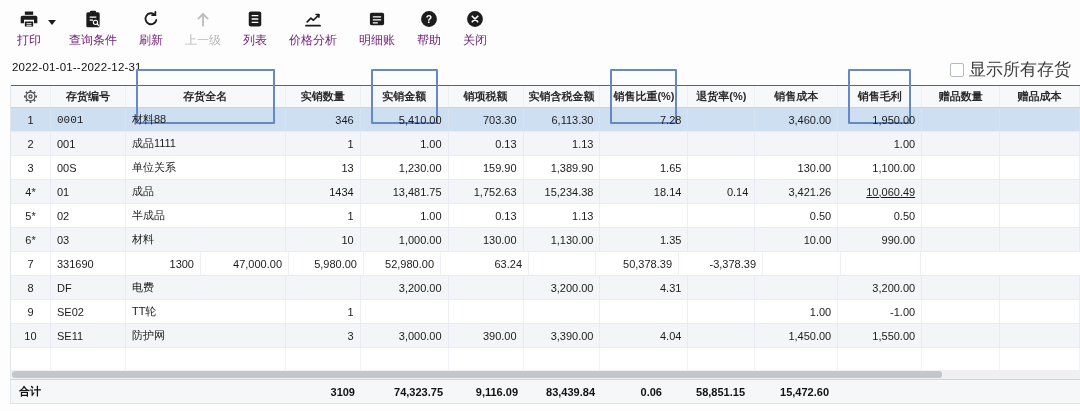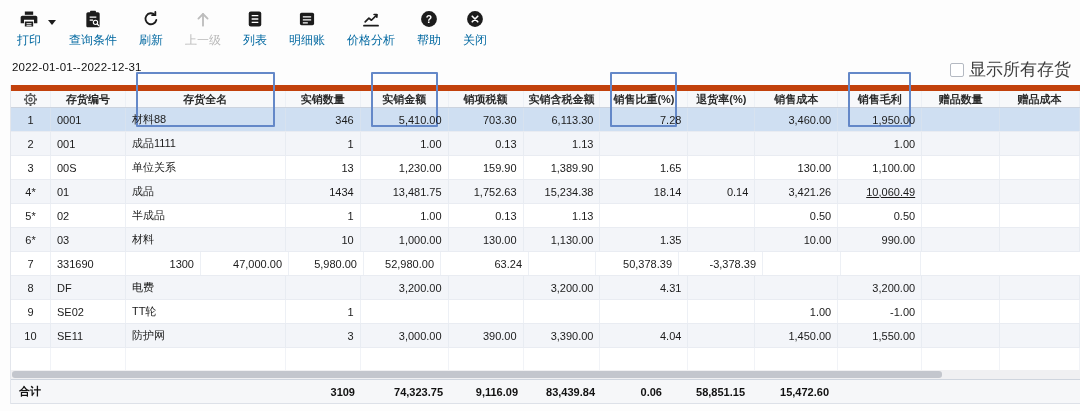--- a/index.html
+++ b/index.html
@@ -5,32 +5,32 @@
   html,body{margin:0;padding:0;}
   body{
     width:1080px;height:411px;position:relative;overflow:hidden;
     background:#fdfdfd;font-family:"Liberation Sans",sans-serif;
     -webkit-font-smoothing:antialiased;
   }
   
   .toolbar{position:absolute;left:6px;top:7px;display:flex;align-items:flex-start;}
   .tb-item{display:flex;flex-direction:column;align-items:center;gap:3px;padding:2px 11px;cursor:pointer;}
   .tb-icon{height:20px;display:flex;align-items:center;justify-content:center;}
-  .tb-label{font-size:12px;color:#0369a1;white-space:nowrap;}
+  .tb-label{font-size:12px;color:#701a75;white-space:nowrap;}
   .tb-item.disabled .tb-label{color:#b9b9b9;}
   .tb-caret{width:0;height:0;border-left:4px solid transparent;border-right:4px solid transparent;
     border-top:5px solid #1c1c1c;margin:13px 2px 0 -4px;cursor:pointer;}
   
   .date{position:absolute;left:12px;top:61px;font-size:11.5px;color:#111;letter-spacing:.2px;}
   .show-all{position:absolute;right:9px;top:58px;display:flex;align-items:center;gap:5px;
     font-size:17px;color:#3c3c3c;cursor:pointer;}
   .cb{width:12px;height:12px;background:#fff;border:1px solid #b4b9c2;border-radius:2px;}
   
   .grid{position:absolute;left:10px;top:85px;width:1070px;border-left:1px solid #e3e6ec;box-sizing:border-box;}
-  .hdr{display:flex;height:23px;background:#f7f8fa;border-top:6px solid #c2410c;
+  .hdr{display:flex;height:23px;background:#f7f8fa;border-top:1px solid #c2410c;
     border-bottom:1px solid #ccd3de;box-sizing:border-box;}
   .hdr-cell{box-sizing:border-box;height:100%;display:flex;align-items:center;justify-content:center;
     font-size:11px;font-weight:700;color:#2b2b2b;border-right:1px solid #edf0f5;cursor:pointer;}
   .hdr-box{flex:1;margin:1px 10px;border:2px solid #6488c8;border-radius:1px;text-align:center;
     padding:18px 0;line-height:15px;background:transparent;}
   .row{display:flex;height:24px;background:#fff;border-bottom:1px solid #e9ecf2;box-sizing:border-box;cursor:default;}
   .row.alt{background:#f3f5f9;}
   .row.selected{background:#cfdff2;}
   .cell{box-sizing:border-box;height:100%;display:flex;align-items:center;padding:0 6px;
     font-size:11px;color:#1b1b1b;white-space:nowrap;overflow:hidden;border-right:1px solid rgba(222,227,236,.55);}
@@ -98,36 +98,36 @@
       <span class="tb-icon">
         <svg width="20" height="20" viewBox="0 0 24 24">
           <rect x="4.5" y="3" width="15" height="18" rx="2.5" fill="#1c1c1c"></rect>
           <path stroke="#fff" stroke-width="1.6" d="M8 8h8M8 12h8M8 16h8" fill="none"></path>
         </svg>
       </span>
       <span class="tb-label">列表</span>
     </div>
     <div class="tb-item">
       <span class="tb-icon">
-        <svg width="20" height="20" viewBox="0 0 24 24">
-          <rect x="3.5" y="4.5" width="17" height="15" rx="2" fill="#1c1c1c"></rect>
-          <path stroke="#fff" stroke-width="1.5" d="M7 9.5h10M7 13h10M7 16.5h6" fill="none"></path>
-        </svg>
-      </span>
-      <span class="tb-label">明细账</span>
-    </div>
-    <div class="tb-item">
-      <span class="tb-icon">
         <svg width="20" height="20" viewBox="0 0 24 24" fill="none" stroke="#1c1c1c" stroke-width="2" stroke-linecap="round" stroke-linejoin="round">
           <path d="M3.5 20h17"></path>
           <path d="M5 15.5L9.5 11l3 2.5L19 7"></path>
           <path d="M15.7 6.6H19v3.3"></path>
         </svg>
       </span>
       <span class="tb-label">价格分析</span>
+    </div>
+    <div class="tb-item">
+      <span class="tb-icon">
+        <svg width="20" height="20" viewBox="0 0 24 24">
+          <rect x="3.5" y="4.5" width="17" height="15" rx="2" fill="#1c1c1c"></rect>
+          <path stroke="#fff" stroke-width="1.5" d="M7 9.5h10M7 13h10M7 16.5h6" fill="none"></path>
+        </svg>
+      </span>
+      <span class="tb-label">明细账</span>
     </div>
     <div class="tb-item">
       <span class="tb-icon">
         <svg width="20" height="20" viewBox="0 0 24 24">
           <circle cx="12" cy="12" r="9.5" fill="#1c1c1c"></circle>
           <text x="12" y="16.3" text-anchor="middle" font-size="12.5" font-weight="bold" fill="#fff" font-family="Liberation Sans, sans-serif">?</text>
         </svg>
       </span>
       <span class="tb-label">帮助</span>
     </div>
@@ -192,21 +192,21 @@
       <div class="hdr-cell" style="width: 78px;">
         <span>赠品数量</span>
       </div>
       <div class="hdr-cell" style="width: 80px;">
         <span>赠品成本</span>
       </div>
     </div>
   <div>
       <div class="row selected">
         <div class="cell a-center" style="width: 40px;">1</div>
-        <div class="cell a-left" style="width: 75px;">0001</div>
+        <div class="cell a-left" style="width: 75px; font-family: Liberation Mono, monospace;">0001</div>
         <div class="cell a-left" style="width: 160px;">材料88</div>
         <div class="cell a-right" style="width: 75px;">346</div>
         <div class="cell a-right" style="width: 88px;">5,410.00</div>
         <div class="cell a-right" style="width: 75px;">703.30</div>
         <div class="cell a-right" style="width: 77px;">6,113.30</div>
         <div class="cell a-right" style="width: 88px;">7.28</div>
         <div class="cell a-right" style="width: 67px;"></div>
         <div class="cell a-right" style="width: 83px;">3,460.00</div>
         <div class="cell a-right" style="width: 84px; text-align: right;">1,950.00</div>
         <div class="cell a-right" style="width: 78px;"></div>

